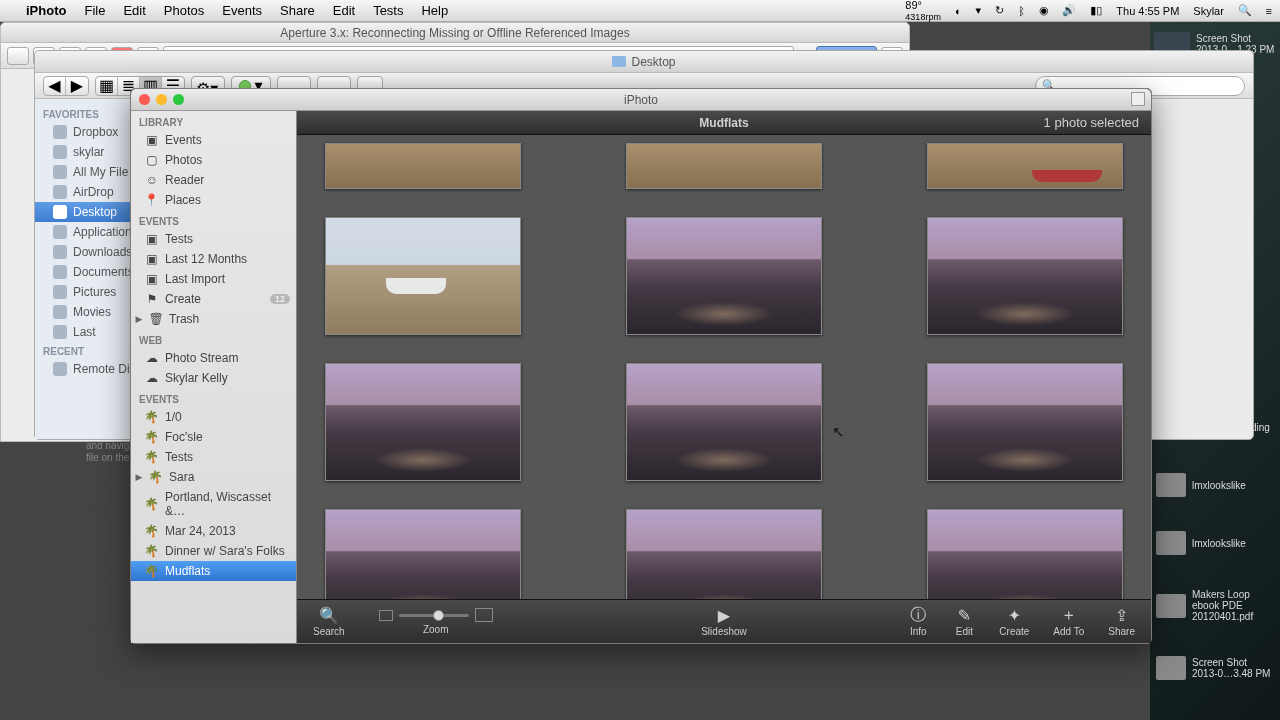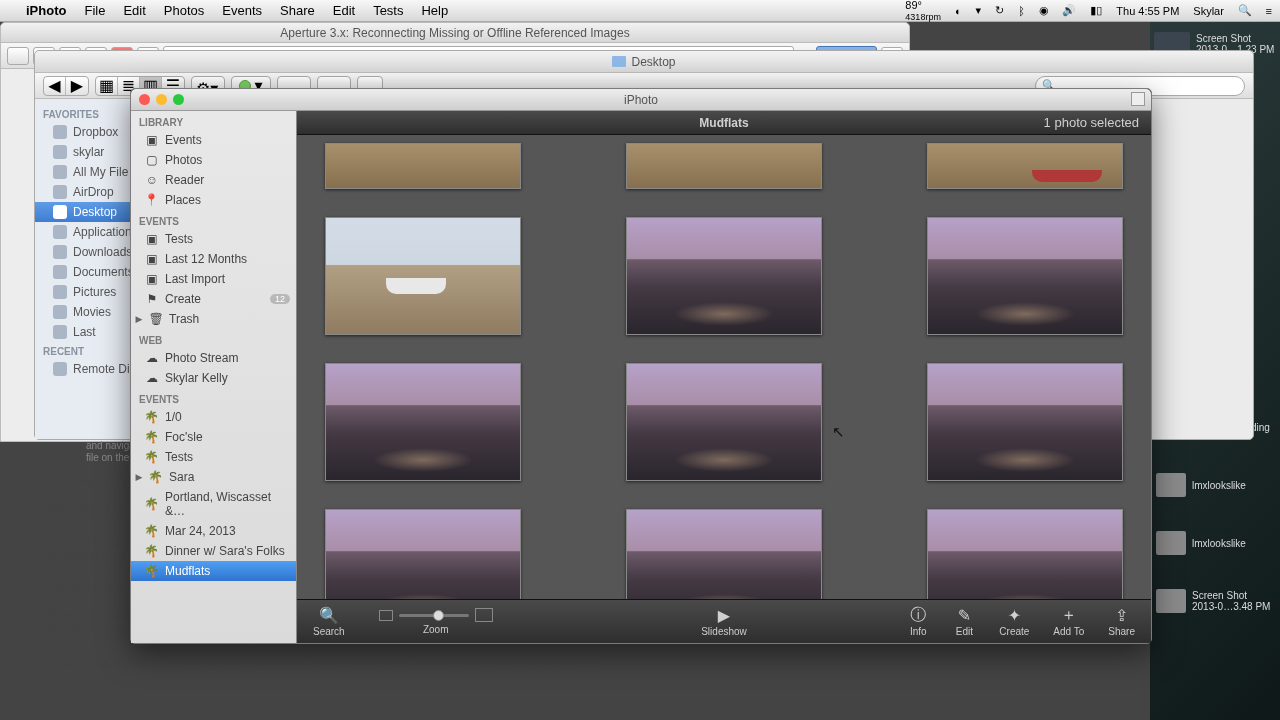--- a/index.html
+++ b/index.html
@@ -456,17 +456,21 @@
   <div class="dfile">
       <div class="fico"></div>
       <span class="fname">lmxlookslike</span>
     </div>
   <div class="dfile">
       <div class="fico"></div>
       <span class="fname">lmxlookslike</span>
     </div>
   <div class="dfile">
       <div class="fico"></div>
+      <span class="fname">Makers Loop ebook PDE 20120401.pdf</span>
+    </div>
+  <div class="dfile">
+      <div class="fico"></div>
       <span class="fname"><span>Screen Shot</span><br><span>2013-0…3.48 PM</span></span>
     </div>
 </div>
 
 <div class="cursor">↖</div>
 
 </body></html>

